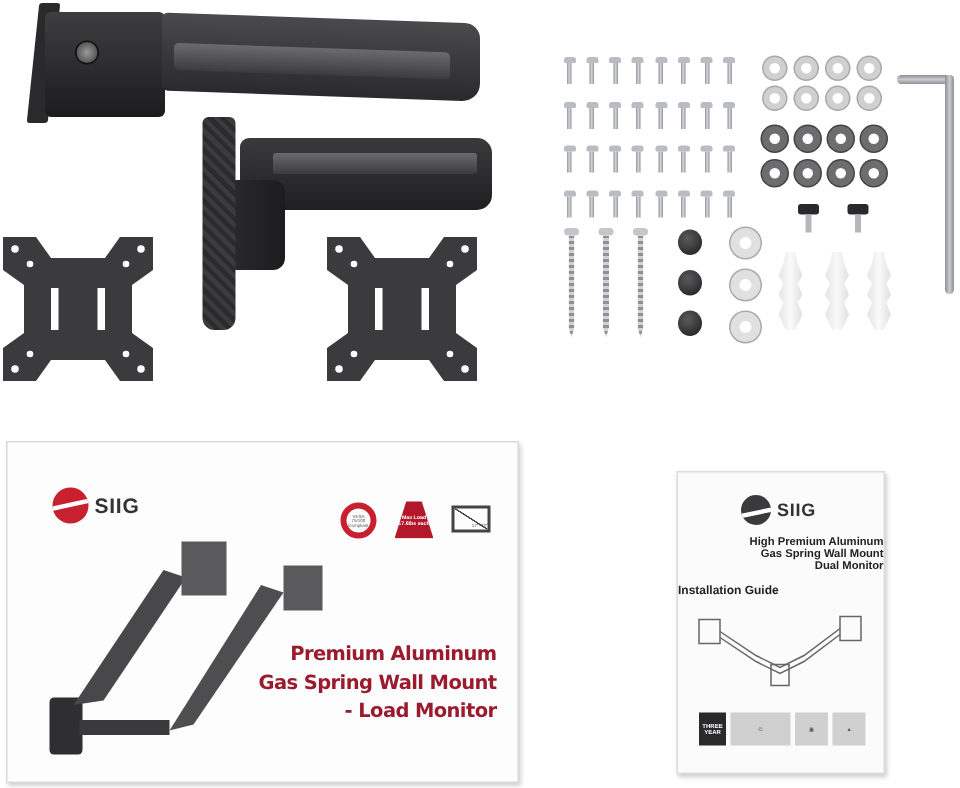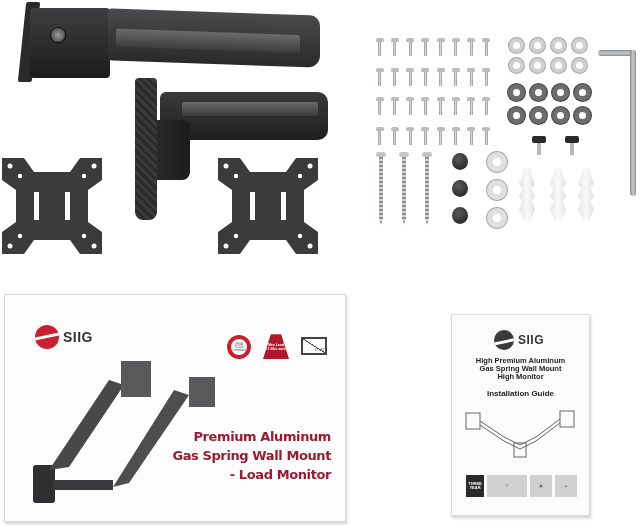--- a/index.html
+++ b/index.html
@@ -52,22 +52,22 @@
   .badge-load { left:258px; top:36px; width:26px; height:28px; background:#b3182a; clip-path:polygon(30% 12%,70% 12%,100% 100%,0 100%); color:#fff; font-size:3.5px; font-weight:bold; text-align:center; line-height:1.1; display:flex; align-items:center; justify-content:center; padding-top:6px; box-sizing:border-box; }
   .badge-size { left:296px; top:42px; width:26px; height:18px; border:2px solid #444; box-sizing:border-box; background:linear-gradient(to top right,transparent 48%,#444 49%,#444 52%,transparent 53%); font-size:3px; color:#444; text-align:right; line-height:1; padding-top:10px; }
   .box-title { left:130px; top:132px; width:196px; text-align:right; color:#9a1b2d; font-weight:bold; font-size:13px; line-height:19px; font-family:"DejaVu Sans", sans-serif; letter-spacing:-0.4px; }
   .box-arm { left:24px; top:60px; width:210px; height:150px; }
 
   
   .manual { left:451px; top:314px; width:137px; height:200px; background:#fbfbfb; border:1px solid #dcdcdc; box-shadow:1px 2px 3px rgba(0,0,0,0.2); }
   .manual-logo { left:42px; top:15px; }
   .manual-logo .logo-circle { width:20px; height:20px; background:#3a3a3c; }
   .manual-logo .logo-text { font-size:12px; }
-  .manual-title { left:0; top:42px; width:137px; text-align:center; font-weight:bold; font-size:7.5px; line-height:8px; color:#222; }
-  .manual-sub { left:0; top:74px; width:137px; text-align:center; font-weight:bold; font-size:8px; color:#222; }
+  .manual-title { left:0; top:42px; width:137px; text-align:right; font-weight:bold; font-size:7.5px; line-height:8px; color:#222; }
+  .manual-sub { left:0; top:74px; width:137px; text-align:left; font-weight:bold; font-size:8px; color:#222; }
   .manual-diagram { left:12px; top:90px; width:112px; height:55px; }
   .manual-footer { left:14px; top:160px; width:114px; height:22px; display:flex; gap:3px; }
   .mf-cell { background:#d0d0d0; height:22px; display:flex; align-items:center; justify-content:center; font-size:3.5px; color:#555; }
   .mf-warranty { width:18px; background:#2a2a2c; color:#fff; font-weight:bold; font-size:4px; text-align:center; line-height:1.05; }
 </style>
 </head>
 <body>
 
 <div class="abs head-plate"></div>
 <div class="abs head"></div>
@@ -208,21 +208,21 @@
 </div>
 
 <div class="abs manual">
   <div class="abs logo manual-logo">
     <div class="logo-circle"></div>
     <span class="logo-text">SIIG</span>
   </div>
   <div class="abs manual-title">
     <div>High Premium Aluminum</div>
     <div>Gas Spring Wall Mount</div>
-    <div>High Monitor</div>
+    <div>Dual Monitor</div>
   </div>
   <div class="abs manual-sub">Installation Guide</div>
   <svg class="abs manual-diagram" viewBox="0 0 112 55">
     <g fill="none" stroke="#666" stroke-width="1">
       <rect x="2" y="8" width="14" height="16"></rect>
         <rect x="96" y="6" width="14" height="16"></rect>
       <path d="M16 16 L40 32 L56 40 L72 32 L96 14"></path>
       <path d="M16 20 L40 36 L56 44 L72 36 L96 18"></path>
       <rect x="50" y="38" width="12" height="14"></rect>
     </g>

